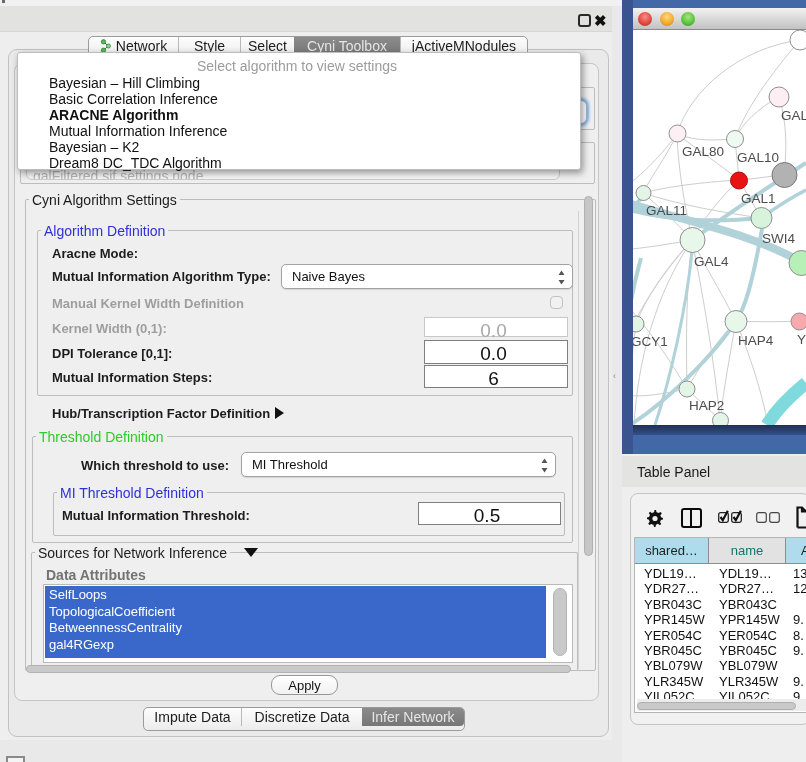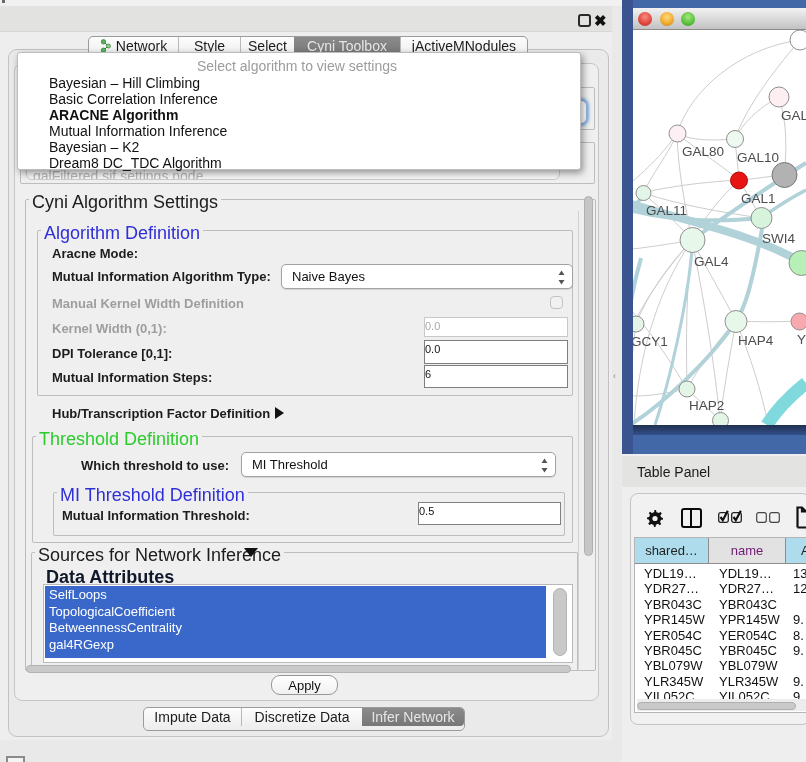--- a/index.html
+++ b/index.html
@@ -1,25 +1,25 @@
 <!DOCTYPE html>
 <html><head>
 <meta charset="utf-8">
 <style>
 * { margin:0; padding:0; box-sizing:border-box; }
 html,body { width:806px; height:762px; overflow:hidden; }
 body { font-family:"Liberation Sans", sans-serif; background:#e9e9e9; position:relative; }
 .abs { position:absolute; }
 .lbl { font-size:13px; font-weight:bold; color:#1c1c1c; }
 .lbl.dis { color:#9e9e9e; }
-.field { position:absolute; background:#fff; border:1.5px solid #7f7f7f; font-size:11px; color:#111; text-align:left; padding:2px 5px 0 0; }
+.field { position:absolute; background:#fff; border:1.5px solid #7f7f7f; font-size:19px; color:#111; text-align:center; padding:2px 5px 0 0; }
 .combo { position:absolute; background:#fff; border:1px solid #a2a2a2; border-radius:5px; font-size:13px; color:#111; box-shadow:0 1px 1px rgba(0,0,0,0.12); }
 .combo .ar { position:absolute; right:6px; top:0; bottom:0; width:9px; }
 .gbox { position:absolute; border:1px solid #bdbdbd; border-radius:2px; }
-.gtitle { position:absolute; font-size:18px; padding:0 3px; background:#efefef; }
+.gtitle { position:absolute; font-size:14px; padding:0 3px; background:#efefef; }
 </style>
 </head>
 <body>
 
 <div class="abs" style="left:0;top:0;width:806px;height:6px;background:#f1f1f1;"></div>
 <div class="abs" style="left:2px;top:0;width:3px;height:3px;background:#6a6a6a;"></div>
 
 <div class="abs" style="left:0;top:6px;width:612px;height:734px;background:#eeeeee;">
 
   <div class="abs" style="left:0;top:0;width:612px;height:26px;background:#e2e2e0;border-bottom:1px solid #d6d6d4;"></div>
@@ -107,21 +107,21 @@
   <div class="gbox" style="left:53px;top:486px;width:512px;height:44px;"></div>
   <div class="gtitle" style="left:57px;top:479px;color:#2f2fd8;">MI Threshold Definition</div>
   <div class="abs lbl" style="left:62px;top:502px;">Mutual Information Threshold:</div>
   <div class="field" style="left:418px;top:496px;width:143px;height:23px;">0.5</div>
 
   <div class="gbox" style="left:31px;top:546px;width:547px;height:119px;border-bottom:none;border-bottom-left-radius:0;border-bottom-right-radius:0;"></div>
   <div class="gtitle" style="left:35px;top:539px;color:#1c1c1c;">Sources for Network Inference</div>
   <svg class="abs" style="left:243px;top:540px;" width="16" height="12" viewBox="0 0 16 12">
       <path d="M1 2 L15 2 L8 11 Z" fill="#111"></path>
     </svg>
-  <div class="abs" style="left:46px;top:561px;font-size:18px;font-weight:bold;color:#0f172a;">Data Attributes</div>
+  <div class="abs" style="left:46px;top:561px;font-size:14px;font-weight:bold;color:#737373;">Data Attributes</div>
 
   <div class="abs" style="left:43px;top:578px;width:530px;height:79px;background:#fff;border:1px solid #b9b9b9;overflow:hidden;">
     <div class="abs" style="left:1px;top:1px;width:501px;height:72px;background:#3a68ca;color:#fff;font-size:13px;padding:1px 0 0 4px;line-height:16.5px;">SelfLoops<br>TopologicalCoefficient<br>BetweennessCentrality<br>gal4RGexp</div>
     <div class="abs" style="left:509px;top:3px;width:14px;height:68px;background:#c9c9c9;border:1px solid #b2b2b2;border-radius:7px;"></div>
   </div>
 
   <div class="abs" style="left:26px;top:659px;width:545px;height:8px;background:#c9c9c9;border:1px solid #b2b2b2;border-radius:4px;"></div>
 
   <div class="abs" style="left:271px;top:669px;width:67px;height:20px;background:linear-gradient(#ffffff,#f1f1f1);border:1px solid #979797;border-radius:9px;text-align:center;font-size:13px;color:#111;padding-top:2px;">Apply</div>
 
@@ -251,21 +251,21 @@
   <rect x="0.7" y="0.7" width="9.6" height="9.6" rx="2" fill="none" stroke="#454545" stroke-width="1.2"></rect>
   <rect x="13.7" y="0.7" width="9.6" height="9.6" rx="2" fill="none" stroke="#454545" stroke-width="1.2"></rect>
 </svg>
 <svg class="abs" style="left:796px;top:505px;" width="10" height="24" viewBox="0 0 10 24">
   <path d="M1.5 22.5 L1.5 2.5 L6 2.5 L10 6.5 M6 2.5 L6 6.5 L10 6.5 M1.5 22.5 L10 22.5" fill="none" stroke="#111" stroke-width="2.2"></path>
 </svg>
 
 <div class="abs" style="left:634px;top:537px;width:172px;height:176px;background:#fff;border:1px solid #b5b5b5;border-right:none;overflow:hidden;font-size:13px;">
   <div style="position:absolute;left:0;top:0;height:26px;width:300px;display:flex;">
     <div style="width:74px;background:#aedcec;border-right:1px solid #8d8d8d;border-bottom:1px solid #8d8d8d;text-align:center;padding-top:5px;color:#222;">shared…</div>
-    <div style="width:77px;background:#e2e2e2;border-right:1px solid #8d8d8d;border-bottom:1px solid #8d8d8d;text-align:center;padding-top:5px;color:#701a75;">name</div>
+    <div style="width:77px;background:#e2e2e2;border-right:1px solid #8d8d8d;border-bottom:1px solid #8d8d8d;text-align:center;padding-top:5px;color:#0f766e;">name</div>
     <div style="width:40px;background:#aedcec;border-bottom:1px solid #8d8d8d;padding-top:5px;color:#222;padding-left:15px;overflow:hidden;">Av</div>
   </div>
   <div style="position:absolute;left:9px;top:28px;line-height:15.4px;color:#111;">YDL19…<br>YDR27…<br>YBR043C<br>YPR145W<br>YER054C<br>YBR045C<br>YBL079W<br>YLR345W<br>YIL052C</div>
   <div style="position:absolute;left:84px;top:28px;line-height:15.4px;color:#111;">YDL19…<br>YDR27…<br>YBR043C<br>YPR145W<br>YER054C<br>YBR045C<br>YBL079W<br>YLR345W<br>YIL052C</div>
   <div style="position:absolute;left:158px;top:28px;line-height:15.4px;color:#111;">13<br>12<br><br>9.<br>8.<br>9.<br><br>9.<br>9.</div>
   <div style="position:absolute;left:2px;top:161px;width:170px;height:12px;background:#ececec;">
     <div style="position:absolute;left:0;top:3px;width:159px;height:8px;background:#c9c9c9;border:1px solid #b0b0b0;border-radius:4px;"></div>
   </div>
 </div>
 

